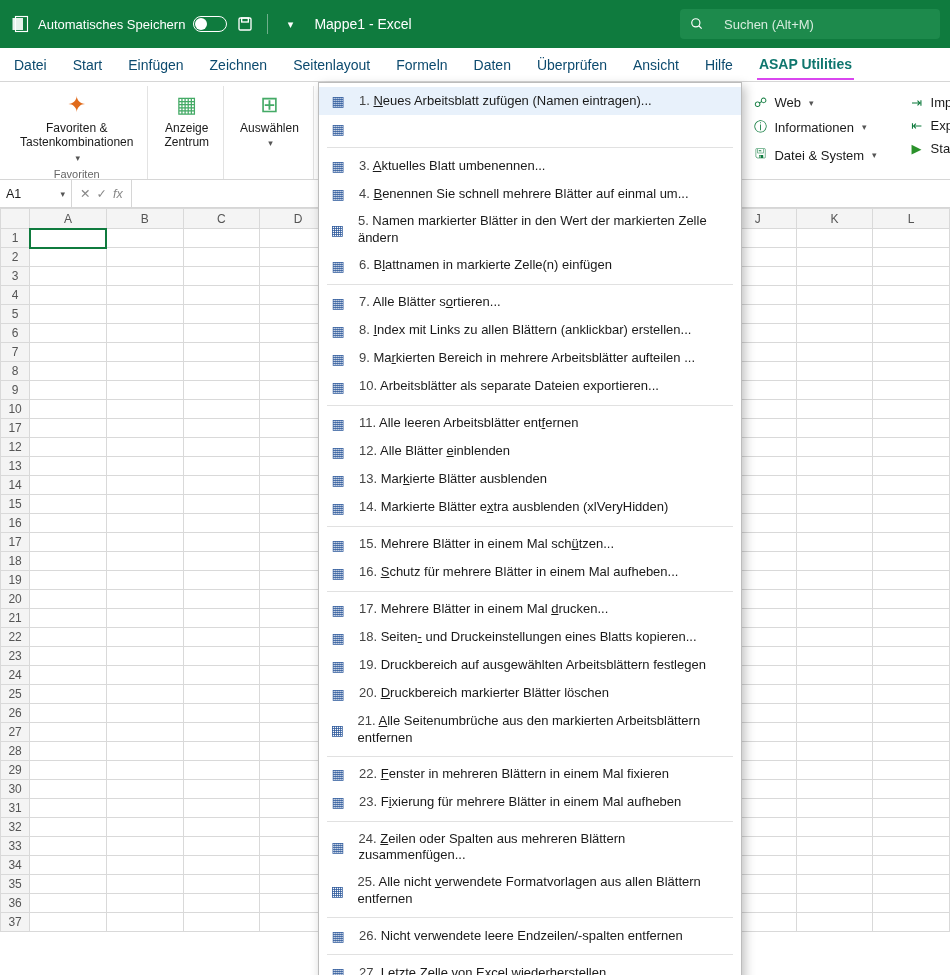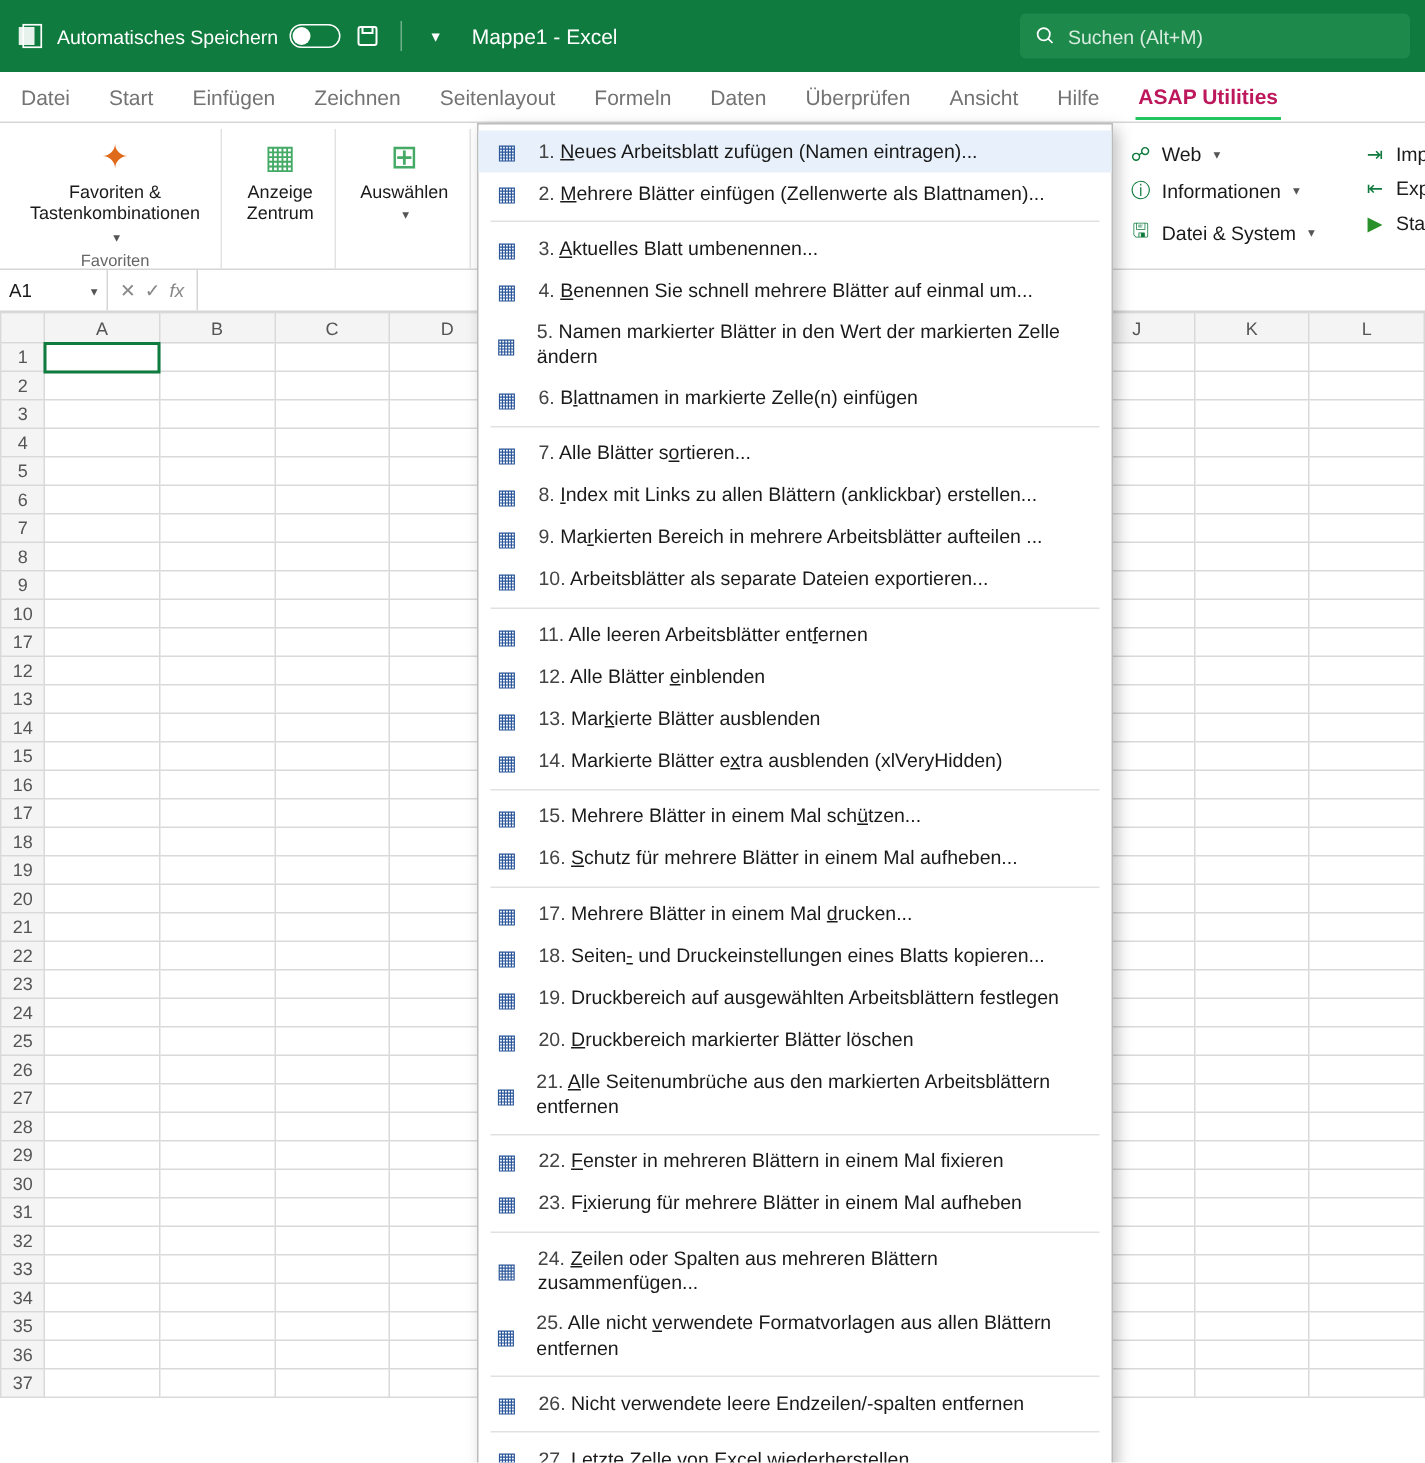--- a/index.html
+++ b/index.html
@@ -6,27 +6,27 @@
   body { background: #fff; width: 950px; height: 975px; overflow: hidden; font-size: 13px; color: #1a1a1a; }
 
   
   .titlebar { background: #0f7b3e; height: 48px; display: flex; align-items: center; padding: 0 10px; color: #fff; gap: 8px; }
   .titlebar .icon { width: 20px; height: 20px; display:inline-flex; align-items:center; justify-content:center; }
   .autosave { display: flex; align-items: center; gap: 8px; font-size: 13px; justify-content: center; }
   .toggle { width: 34px; height: 16px; border: 1px solid #fff; border-radius: 10px; position: relative; }
   .toggle::after { content:""; position:absolute; width:12px; height:12px; background:#fff; border-radius:50%; top:1px; left:1px; }
   .title-sep { width:1px; height:20px; background: rgba(255,255,255,0.4); margin: 0 4px; }
   .doc-title { flex: 0 0 auto; font-size: 14px; margin-left: 6px; }
-  .search-box { margin-left: auto; background: #1d8a4c; border-radius: 4px; height: 30px; width: 260px; display:flex; align-items:center; padding: 0 10px; gap: 8px; color:#e9f5ee; }
+  .search-box { margin-left: auto; background: #1d8a4c; border-radius: 4px; height: 30px; width: 260px; display:flex; align-items:center; padding: 0 10px; gap: 20px; color:#e9f5ee; }
   .search-box span.placeholder { color: #d7ecde; font-size: 13px; }
 
   
   .tabs { display:flex; align-items:center; height: 34px; border-bottom: 1px solid #d6d6d6; padding: 0 12px; gap: 22px; font-size: 14px; }
-  .tabs .tab { padding: 6px 2px; cursor: pointer; color:#737373; }
-  .tabs .tab.active { color: #be185d; border-bottom: 2px solid #22c55e; font-weight:600; }
+  .tabs .tab { padding: 6px 2px; cursor: pointer; color:#0c4a6e; }
+  .tabs .tab.active { color: #0f766e; border-bottom: 2px solid #d946ef; font-weight:600; }
 
   
   .ribbon { display:flex; height: 98px; border-bottom: 1px solid #d6d6d6; padding: 4px 6px 0 6px; gap: 2px; position:relative; }
   .ribbon-group { display:flex; flex-direction:column; align-items:center; border-right:1px solid #e3e3e3; padding: 2px 8px 2px 8px; }
   .ribbon-group.noborder { border-right:none; }
   .ribbon-btn { display:flex; flex-direction:column; align-items:center; justify-content:flex-start; padding: 4px 6px; text-align:center; font-size:12px; line-height:1.2; gap:3px; }
   .ribbon-btn .ico { font-size: 22px; height:26px; display:flex; align-items:center; justify-content:center; }
   .ribbon-group-label { font-size: 11px; color:#666; margin-top:auto; padding-bottom:2px; }
   .ribbon-small { display:flex; flex-direction:row; align-items:center; gap:6px; font-size:13px; padding:3px 6px; white-space:nowrap; }
   .ribbon-col { display:flex; flex-direction:column; gap:2px; }
@@ -200,21 +200,20 @@
     </div>
   </div>
 
   <div class="dropdown" id="dropdown">
       <div class="menu-item hover">
         <span class="mico">▦</span>
         <span class="txt"><span class="num">1.</span> <u>N</u>eues Arbeitsblatt zufügen (Namen eintragen)...</span>
       </div>
       <div class="menu-item">
         <span class="mico">▦</span>
-        <span class="txt"><span class="num">2.</span> <u>M</u>ehrere Blätter einfügen (Zellenwerte als Blattnamen)...</span>
       </div>
       <div class="menu-sep"></div>
       <div class="menu-item">
         <span class="mico">▦</span>
         <span class="txt"><span class="num">3.</span> <u>A</u>ktuelles Blatt umbenennen...</span>
       </div>
       <div class="menu-item">
         <span class="mico">▦</span>
         <span class="txt"><span class="num">4.</span> <u>B</u>enennen Sie schnell mehrere Blätter auf einmal um...</span>
       </div>

